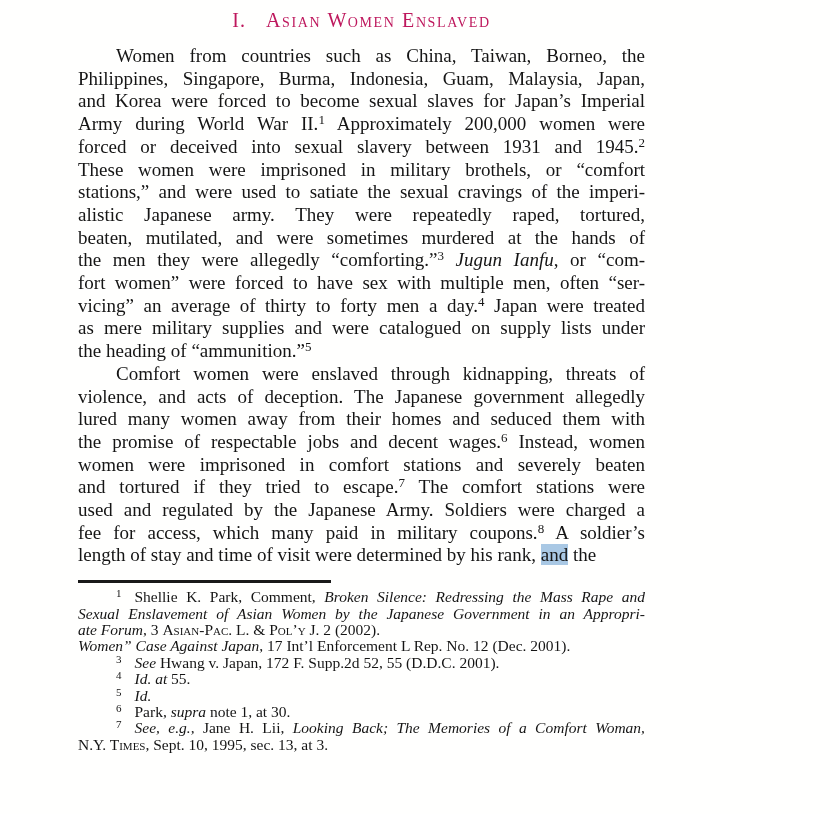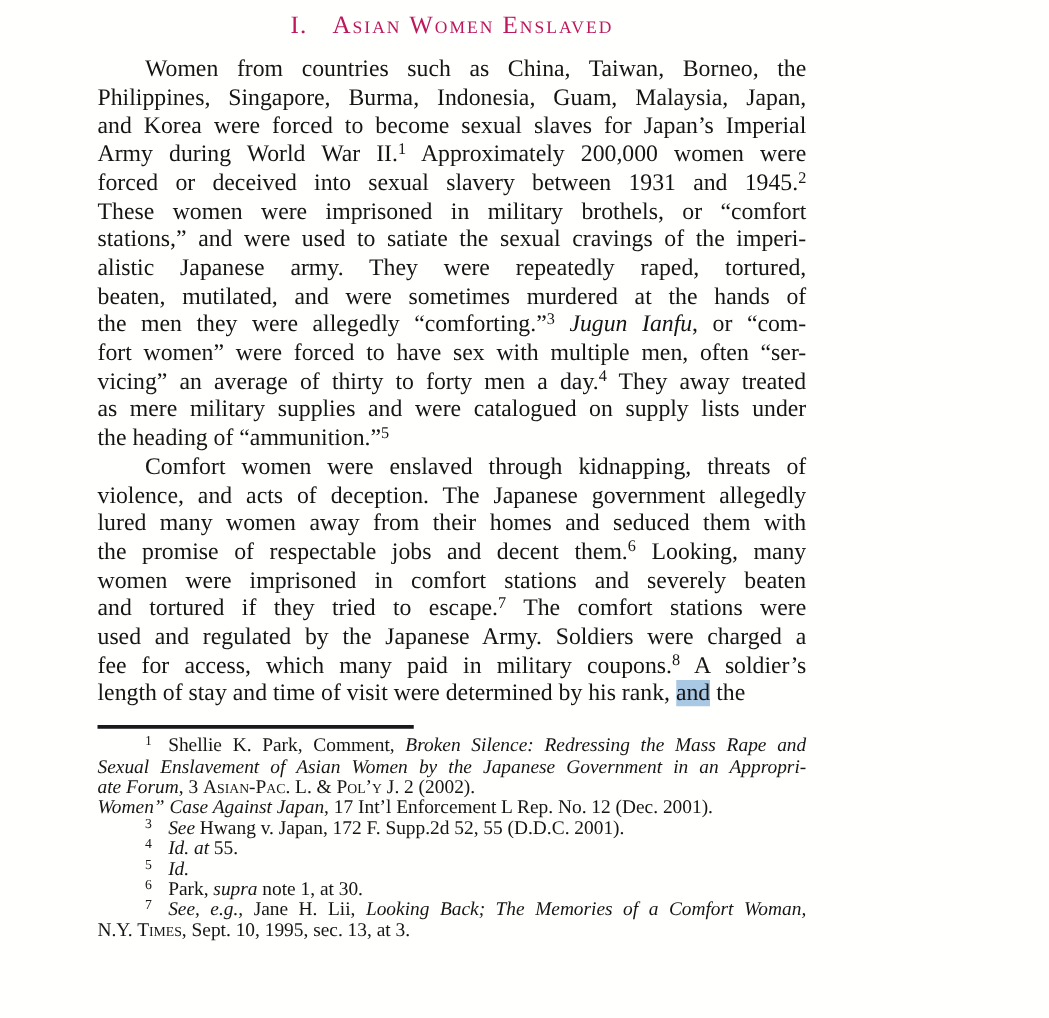--- a/index.html
+++ b/index.html
@@ -66,29 +66,29 @@
           <div class="line"><span class="r-n">Philippines, Singapore, Burma, Indonesia, Guam, Malaysia, Japan,</span></div>
           <div class="line"><span class="r-n">and Korea were forced to become sexual slaves for Japan’s Imperial</span></div>
           <div class="line"><span class="r-n">Army during World War II.</span><sup class="r-sup">1</sup><span class="r-n"> Approximately 200,000 women were</span></div>
           <div class="line"><span class="r-n">forced or deceived into sexual slavery between 1931 and 1945.</span><sup class="r-sup">2</sup></div>
           <div class="line"><span class="r-n">These women were imprisoned in military brothels, or “comfort</span></div>
           <div class="line"><span class="r-n">stations,” and were used to satiate the sexual cravings of the imperi-</span></div>
           <div class="line"><span class="r-n">alistic Japanese army. They were repeatedly raped, tortured,</span></div>
           <div class="line"><span class="r-n">beaten, mutilated, and were sometimes murdered at the hands of</span></div>
           <div class="line"><span class="r-n">the men they were allegedly “comforting.”</span><sup class="r-sup">3</sup><span class="r-n"> </span><span class="r-i">Jugun Ianfu</span><span class="r-n">, or “com-</span></div>
           <div class="line"><span class="r-n">fort women” were forced to have sex with multiple men, often “ser-</span></div>
-          <div class="line"><span class="r-n">vicing” an average of thirty to forty men a day.</span><sup class="r-sup">4</sup><span class="r-n"> They away treated</span></div>
+          <div class="line"><span class="r-n">vicing” an average of thirty to forty men a day.</span><sup class="r-sup">4</sup><span class="r-n"> Japan were treated</span></div>
           <div class="line"><span class="r-n">as mere military supplies and were catalogued on supply lists under</span></div>
           <div class="line last"><span class="r-n">the heading of “ammunition.”</span><sup class="r-sup">5</sup></div>
         </div>
         <div>
           <div class="line first"><span class="r-n">Comfort women were enslaved through kidnapping, threats of</span></div>
           <div class="line"><span class="r-n">violence, and acts of deception. The Japanese government allegedly</span></div>
           <div class="line"><span class="r-n">lured many women away from their homes and seduced them with</span></div>
-          <div class="line"><span class="r-n">the promise of respectable jobs and decent them.</span><sup class="r-sup">6</sup><span class="r-n"> Looking, many</span></div>
+          <div class="line"><span class="r-n">the promise of respectable jobs and decent wages.</span><sup class="r-sup">6</sup><span class="r-n"> Instead, women</span></div>
           <div class="line"><span class="r-n">women were imprisoned in comfort stations and severely beaten</span></div>
           <div class="line"><span class="r-n">and tortured if they tried to escape.</span><sup class="r-sup">7</sup><span class="r-n"> The comfort stations were</span></div>
           <div class="line"><span class="r-n">used and regulated by the Japanese Army. Soldiers were charged a</span></div>
           <div class="line"><span class="r-n">fee for access, which many paid in military coupons.</span><sup class="r-sup">8</sup><span class="r-n"> A soldier’s</span></div>
           <div class="line last"><span class="r-n">length of stay and time of visit were determined by his rank, </span><span class="r-hl">and</span><span class="r-n"> the</span></div>
         </div>
       </div>
 
     <div class="fn-sep"></div>
 

